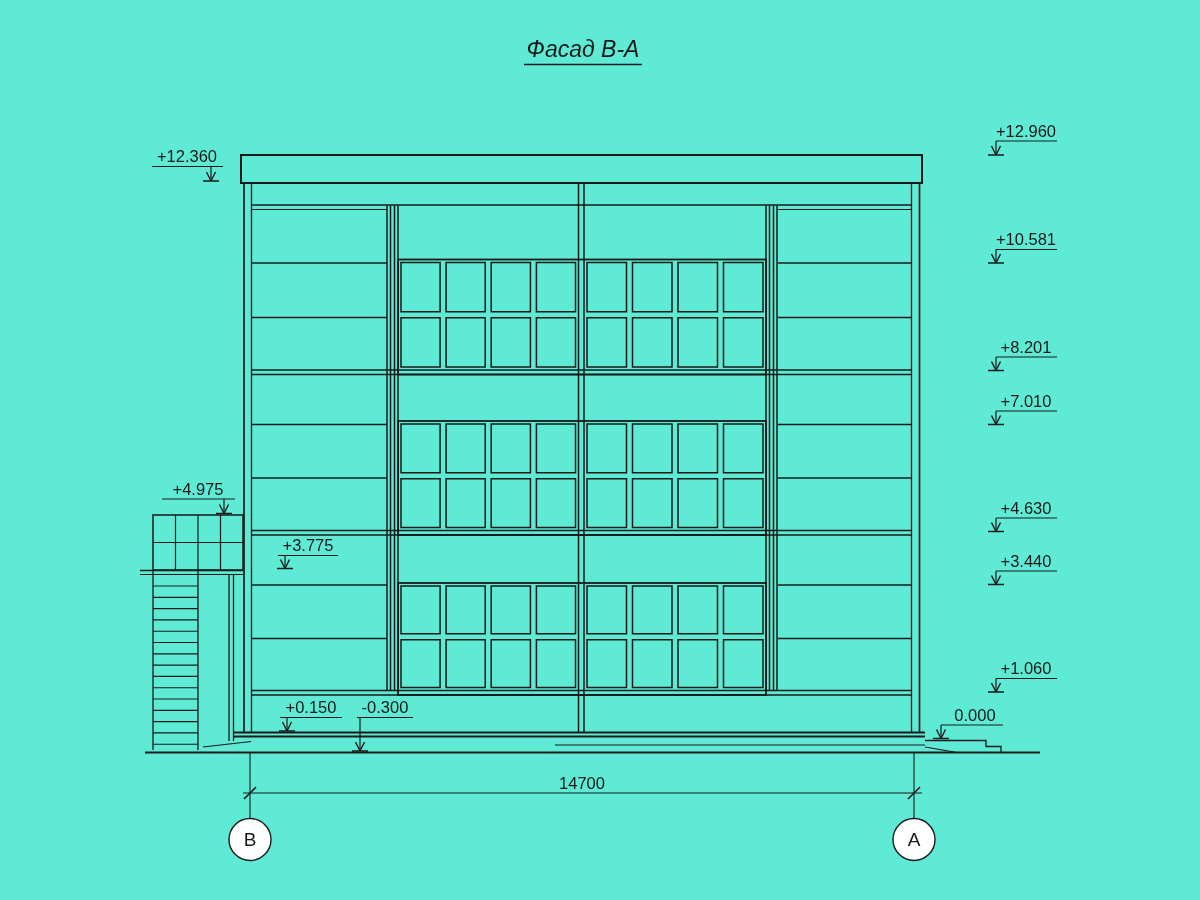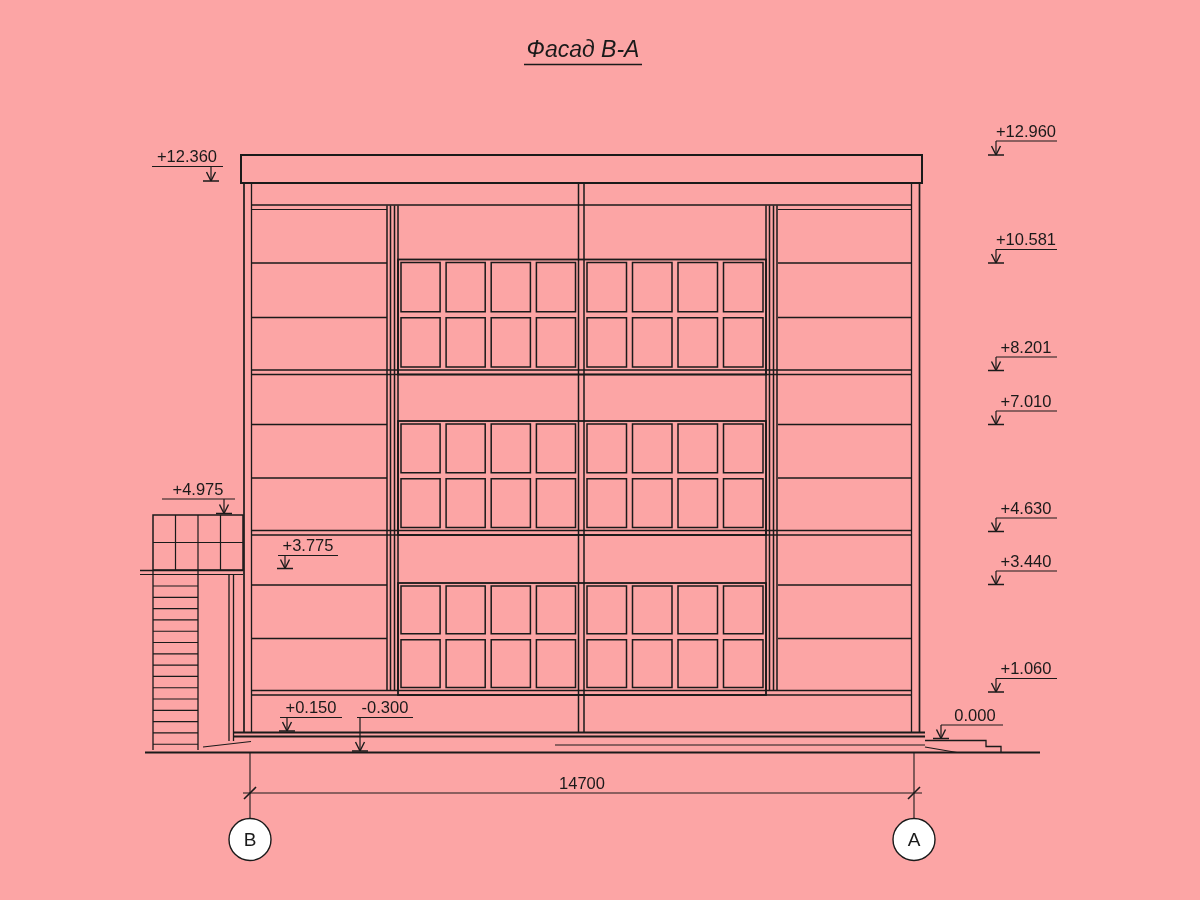--- a/index.html
+++ b/index.html
@@ -1,16 +1,16 @@
 <!DOCTYPE html>
 <html><head>
 <meta charset="utf-8">
 <style>
   html,body{margin:0;padding:0;background:#ffffff;}
-  .canvas{position:relative;width:1200px;height:900px;background:#fca5a5;overflow:hidden;}
+  .canvas{position:relative;width:1200px;height:900px;background:#5eead4;overflow:hidden;}
   svg{display:block;}
   text{font-family:"Liberation Sans", sans-serif;fill:#1a1a1a;}
   .title-text{font-size:23px;font-style:italic;}
   .mark-text{font-size:16.5px;}
   .dim-text{font-size:16.5px;}
   .axis-text{font-size:19px;}
 </style>
 </head>
 <body>
 

